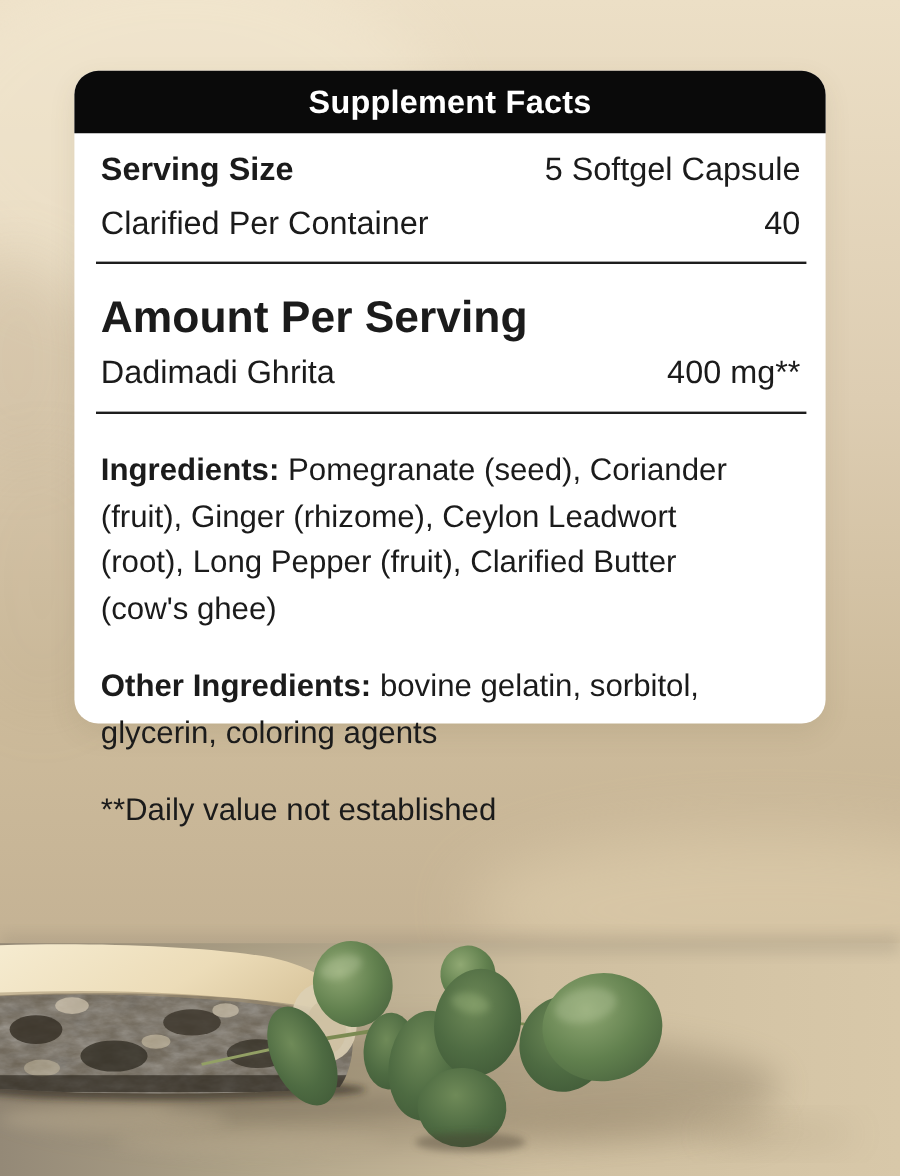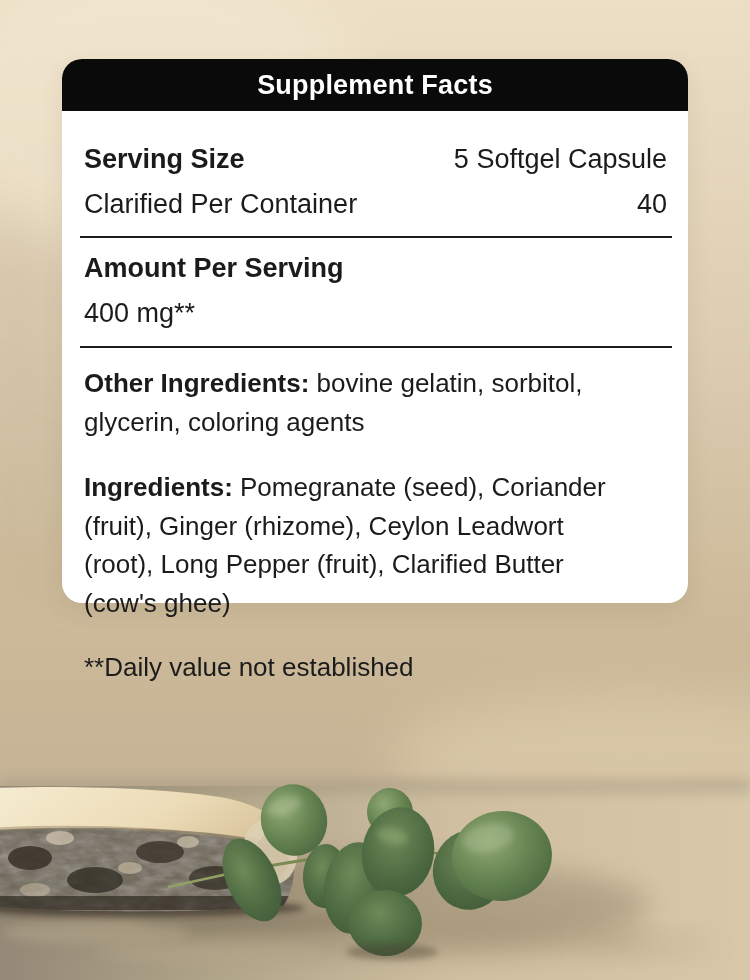--- a/index.html
+++ b/index.html
@@ -21,30 +21,30 @@
     display:flex;align-items:center;justify-content:center;
   }
   .facts-header span{
     color:var(--header-text,#ffffff);font-size:27px;font-weight:700;letter-spacing:.2px;
   }
   .facts-body{padding:0 21px 0 22px;}
   .fact-row{
     display:flex;justify-content:space-between;align-items:baseline;
     font-size:27px;line-height:35px;
   }
-  .fact-row.first{margin-top:31px;}
+  .fact-row.first{margin-top:13px;}
   .fact-row.second{margin-top:10px;}
   .fact-row .lbl-bold{font-weight:700;}
   .fact-row .val{text-align:right;}
   .rule{
     border:0;border-top:2px solid var(--divider,#1d1d1d);
     margin:14px -5px 0 -4px;
   }
   .rule.rule2{margin-top:15px;}
-  .amount-heading{margin-top:13px;font-size:27px;line-height:34px;font-weight:700;}
+  .amount-heading{margin-top:28px;font-size:37px;line-height:34px;font-weight:700;}
   .amount-row{margin-top:11px;}
   .para{
     font-size:26px;line-height:38.5px;width:542px;letter-spacing:0;
   }
   .para .lead{font-weight:700;}
   .para.ingredients{margin-top:27px;}
   .para.other{margin-top:16px;}
   .footnote{margin-top:7px;font-size:26px;line-height:38px;font-weight:400;}
 </style>
 </head>
@@ -184,24 +184,25 @@
     <div class="fact-row second">
       <span>Clarified Per Container</span>
       <span class="val">40</span>
     </div>
 
     <hr class="rule">
 
     <div class="amount-heading">Amount Per Serving</div>
 
     <div class="fact-row amount-row">
+      <span>Dadimadi Ghrita</span>
       <span class="val">400 mg**</span>
     </div>
 
     <hr class="rule rule2">
 
+    <p class="para ingredients"><span class="lead">Ingredients:</span> <span>Pomegranate (seed), Coriander (fruit), Ginger (rhizome), Ceylon Leadwort (root), Long Pepper (fruit), Clarified Butter (cow's ghee)</span></p>
+
     <p class="para other"><span class="lead">Other Ingredients:</span> <span>bovine gelatin, sorbitol, glycerin, coloring agents</span></p>
-
-    <p class="para ingredients"><span class="lead">Ingredients:</span> <span>Pomegranate (seed), Coriander (fruit), Ginger (rhizome), Ceylon Leadwort (root), Long Pepper (fruit), Clarified Butter (cow's ghee)</span></p>
 
     <div class="footnote">**Daily value not established</div>
   </div>
 </div>
 
 </body></html>

